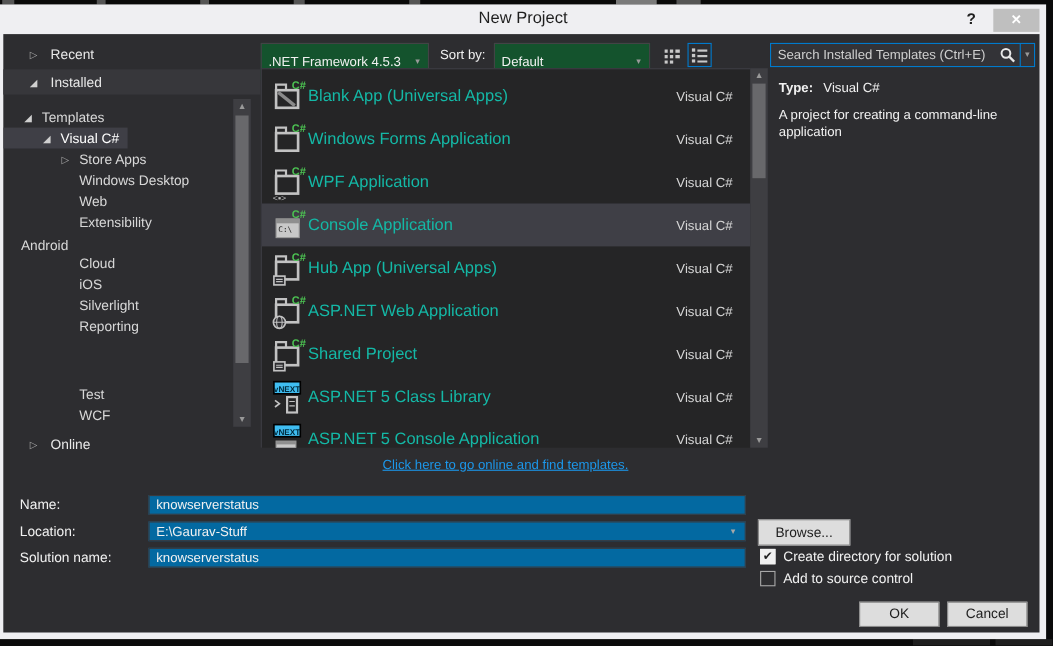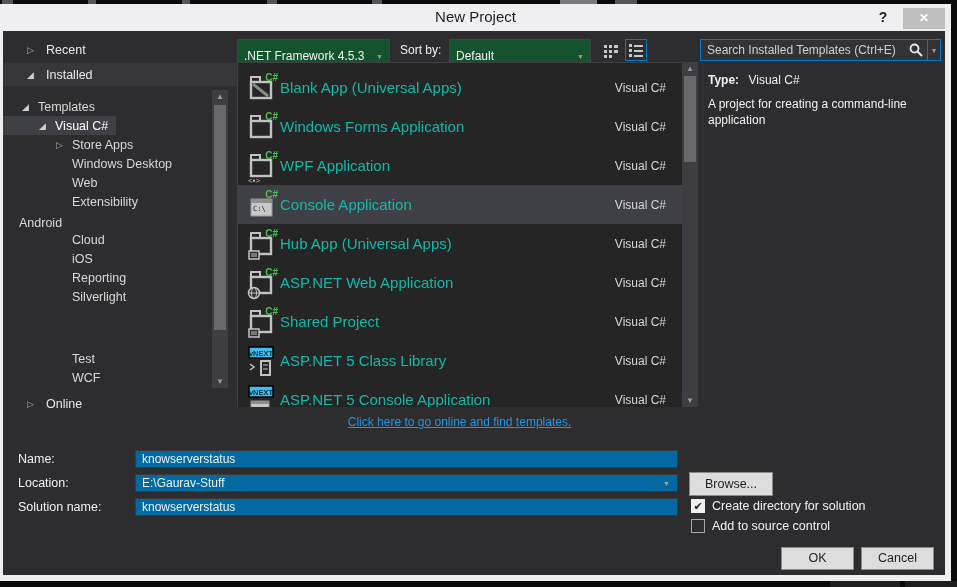--- a/index.html
+++ b/index.html
@@ -171,25 +171,25 @@
           <div class="tree-row" style="padding-left: 53px;">
             <span class="tree-arrow"></span>
             <span>Cloud</span>
           </div>
           <div class="tree-row" style="padding-left: 53px;">
             <span class="tree-arrow"></span>
             <span>iOS</span>
           </div>
           <div class="tree-row" style="padding-left: 53px;">
             <span class="tree-arrow"></span>
+            <span>Silverlight</span>
+          </div>
+          <div class="tree-row" style="padding-left: 53px;">
+            <span class="tree-arrow"></span>
             <span>Reporting</span>
-          </div>
-          <div class="tree-row" style="padding-left: 53px;">
-            <span class="tree-arrow"></span>
-            <span>Silverlight</span>
           </div>
           <div class="tree-row" style="padding-left: 53px; margin-top: 43px;">
             <span class="tree-arrow"></span>
             <span>Test</span>
           </div>
           <div class="tree-row" style="padding-left: 53px;">
             <span class="tree-arrow"></span>
             <span>WCF</span>
           </div>
           <div class="tree-row" style="padding-left: 53px;">

